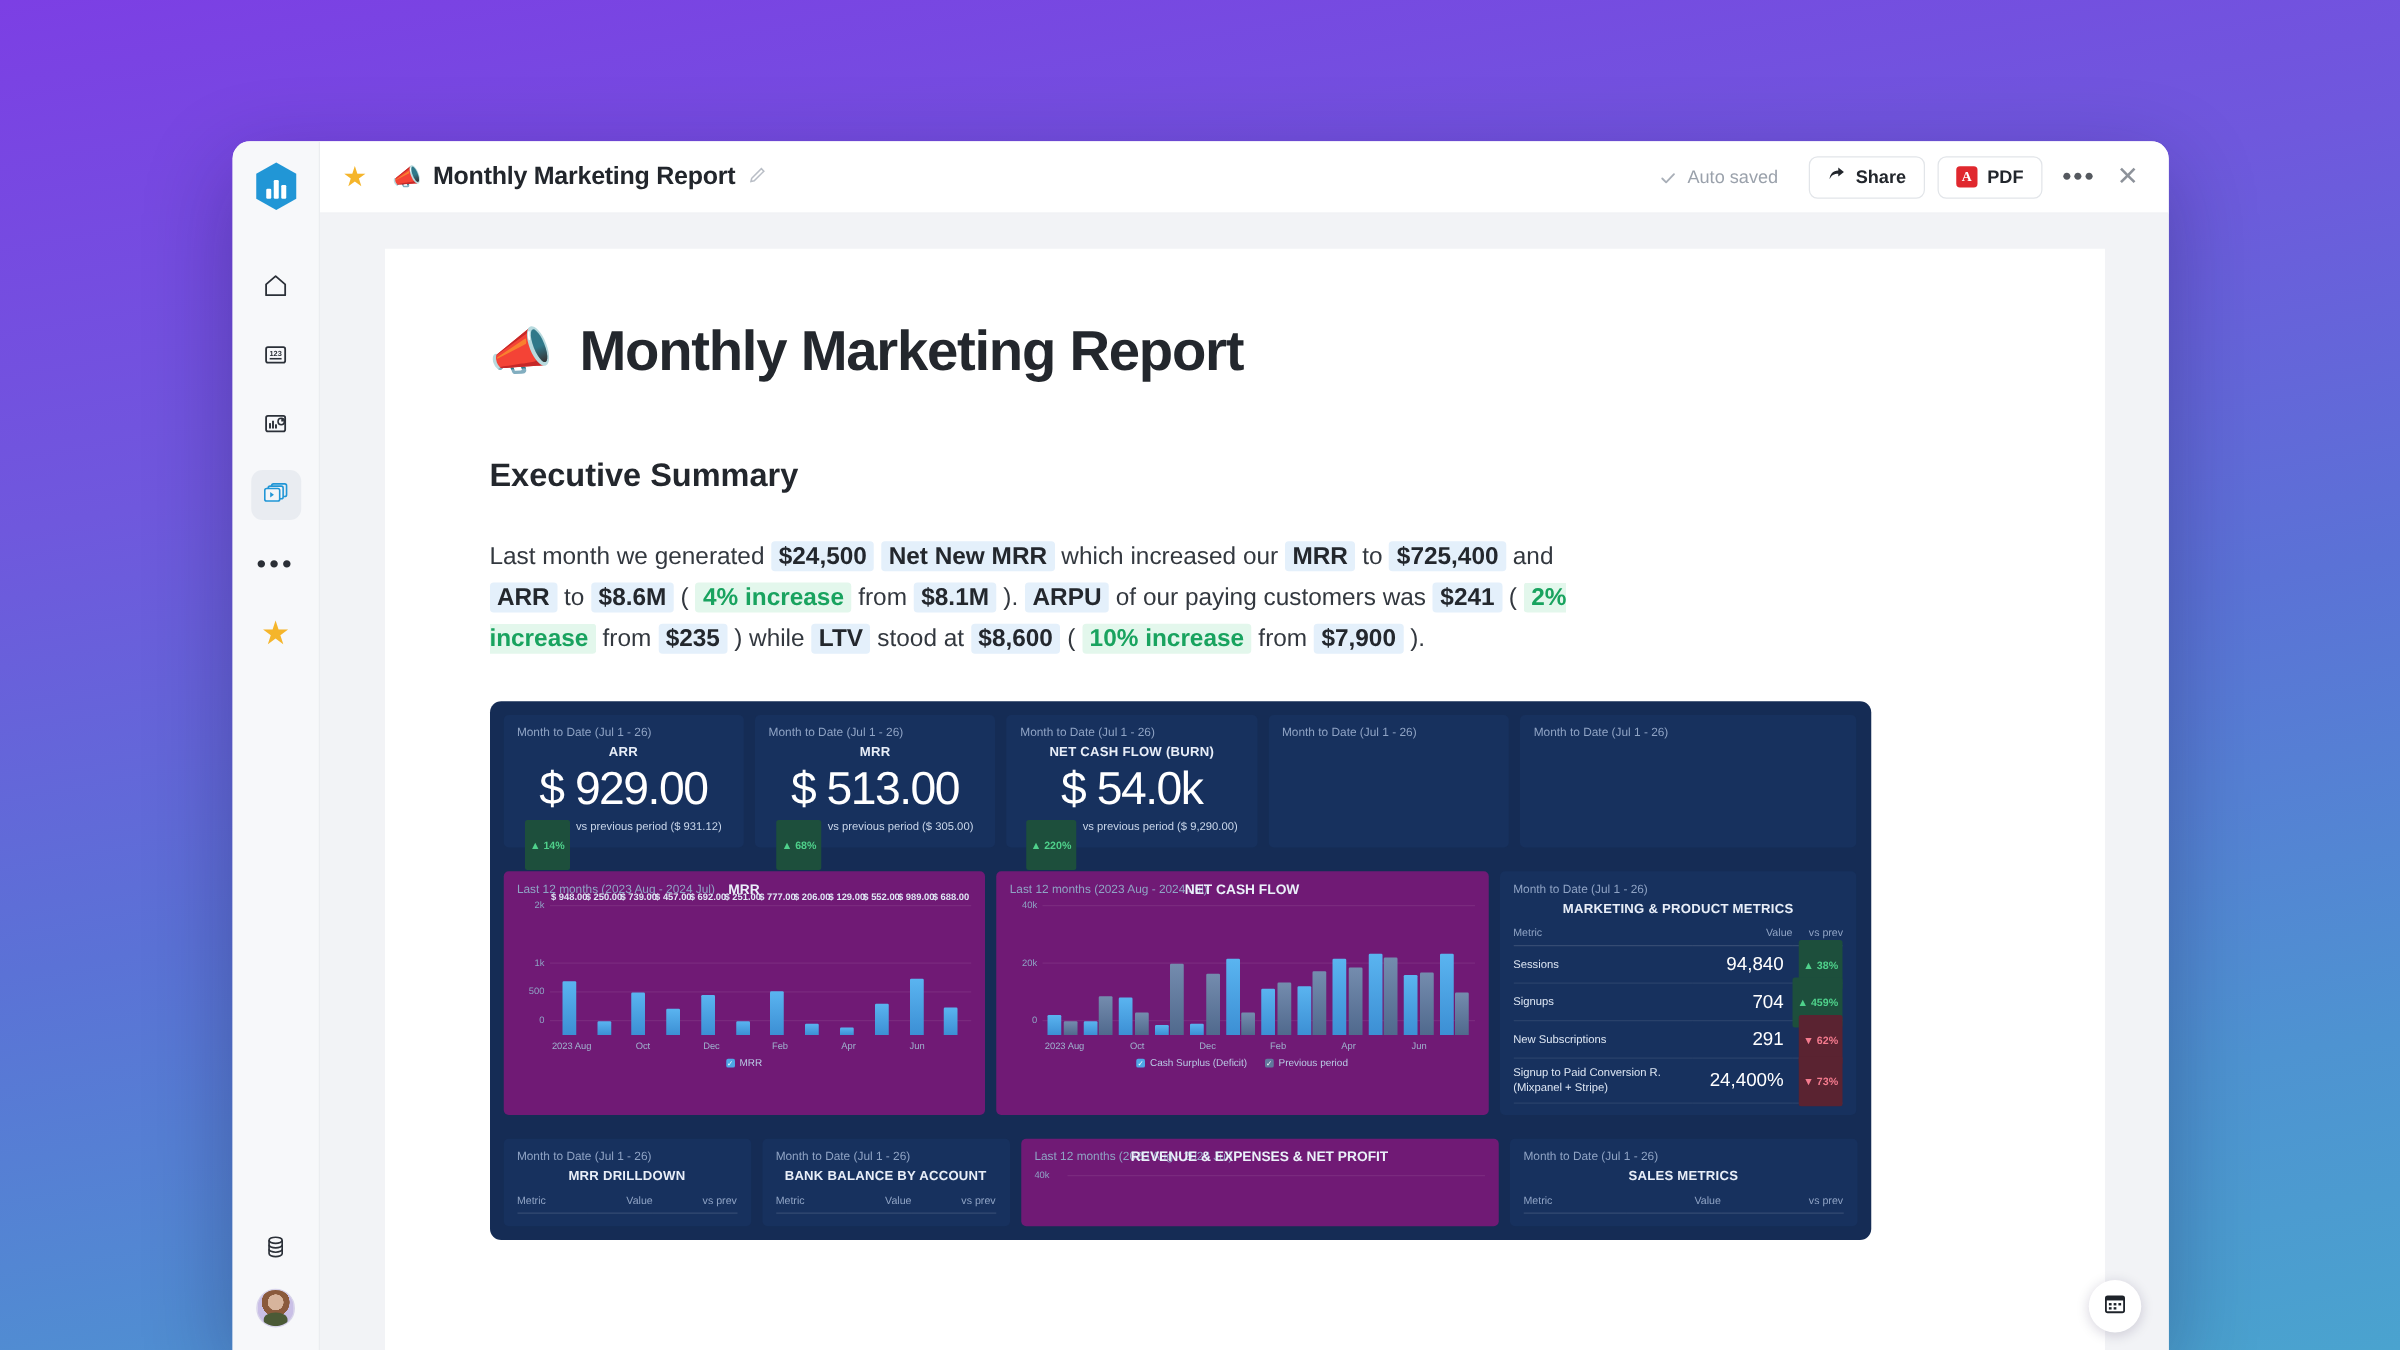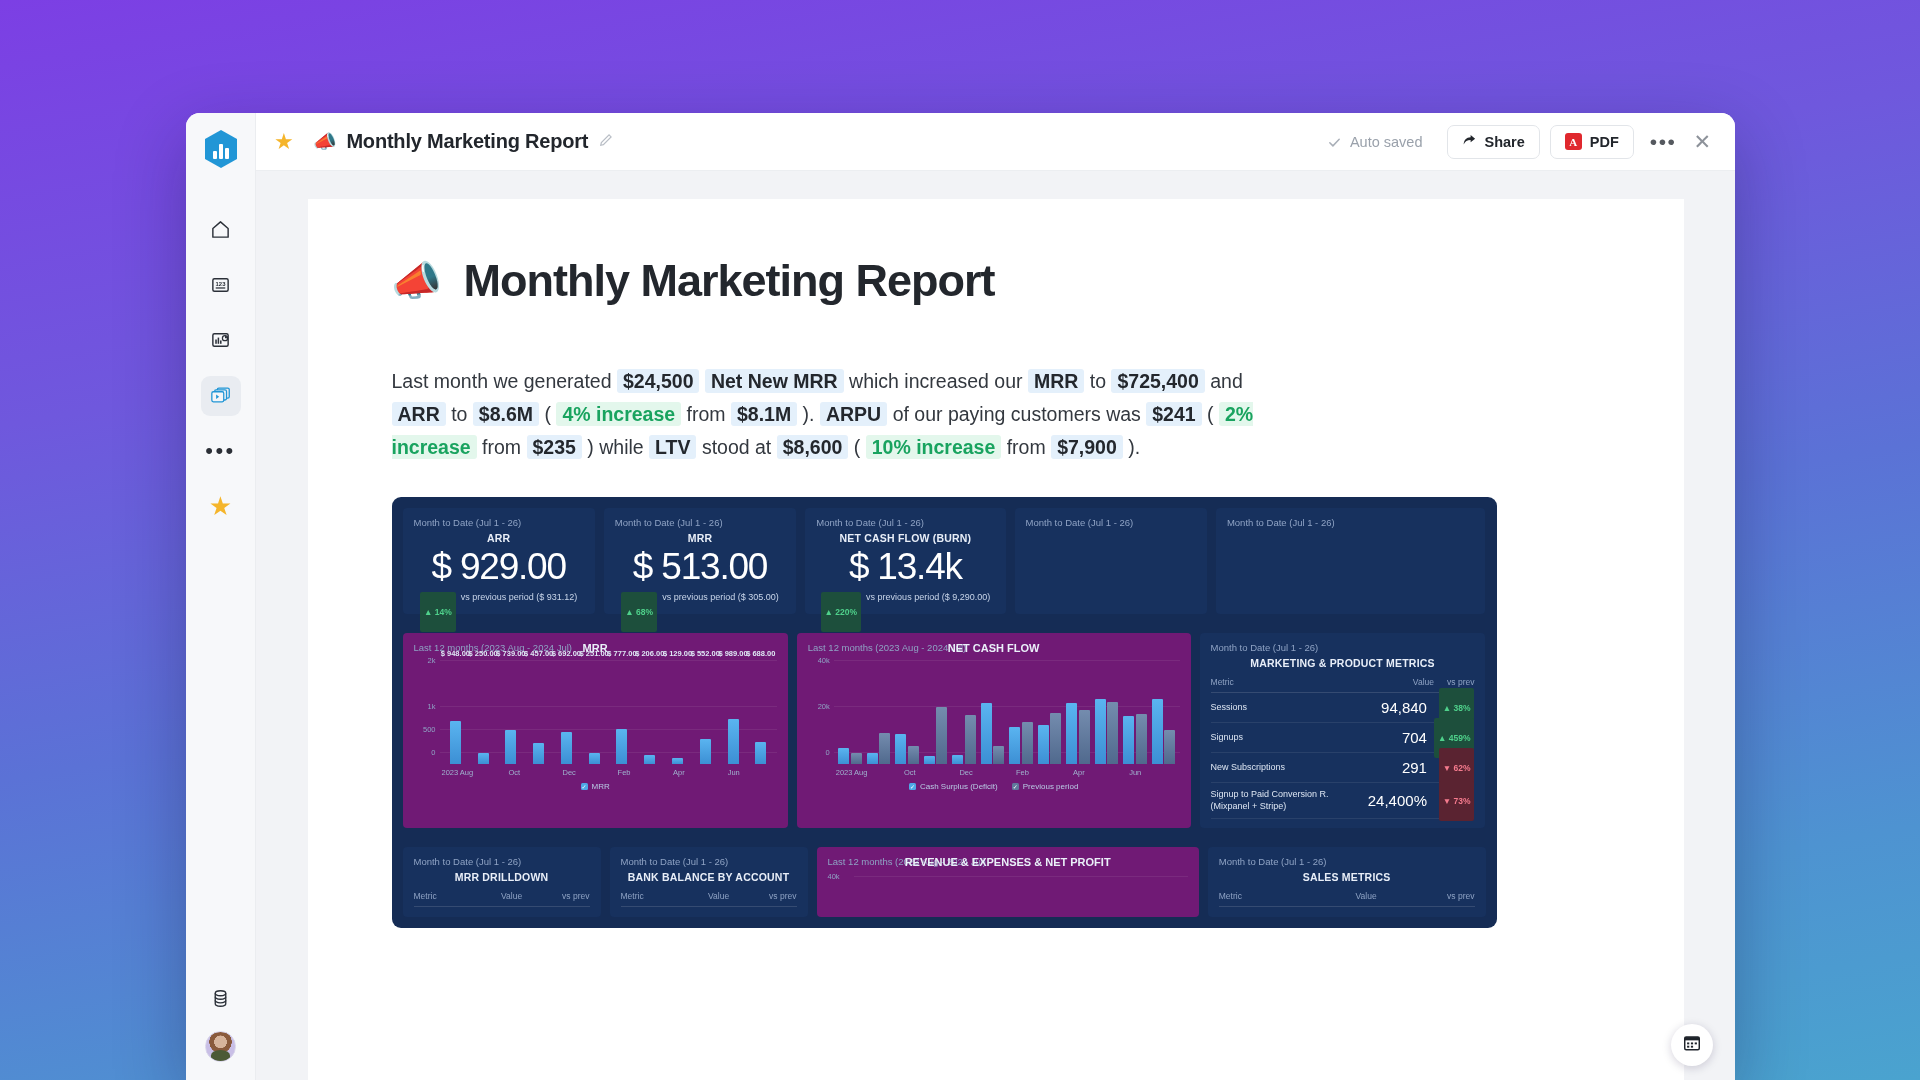--- a/index.html
+++ b/index.html
@@ -286,20 +286,21 @@
     </div>
 
     <div class="canvas">
       <div class="page">
 
         <div class="doc-title">
           <span class="mega">📣</span>
           <span>Monthly Marketing Report</span>
         </div>
 
+        <div class="h2">Executive Summary</div>
 
         <div class="para"><span>Last month we generated </span><span class="chip">$24,500</span> <span class="chip">Net New MRR</span><span> which increased our </span><span class="chip">MRR</span><span> to </span><span class="chip">$725,400</span><span> and </span><span class="chip">ARR</span><span> to </span><span class="chip">$8.6M</span><span> ( </span><span class="chip-g">4% increase</span><span> from </span><span class="chip">$8.1M</span><span> ). </span><span class="chip">ARPU</span><span> of our paying customers was </span><span class="chip">$241</span><span> ( </span><span class="chip-g">2% increase</span><span> from </span><span class="chip">$235</span><span> ) while </span><span class="chip">LTV</span><span> stood at </span><span class="chip">$8,600</span><span> ( </span><span class="chip-g">10% increase</span><span> from </span><span class="chip">$7,900</span><span> ).</span></div>
 
         <div class="dash">
           <div class="drow" id="kpi-row">
   <div class="card" style="flex:128;height:106px;display:flex;flex-direction:column;justify-content:flex-start">
     <div class="card-sub">Month to Date (Jul 1 - 26)</div>
     <div style="flex:1;display:flex;flex-direction:column;justify-content:center">
       <div class="card-title">ARR</div>
       <div class="kpi-val ">$ 929.00</div>
@@ -317,21 +318,21 @@
       <div class="kpi-foot">
         <span class="pill up">▲ 68%</span>
         <span>vs previous period ($ 305.00)</span>
       </div>
     </div>
   </div>
   <div class="card" style="flex:134;height:106px;display:flex;flex-direction:column;justify-content:flex-start">
     <div class="card-sub">Month to Date (Jul 1 - 26)</div>
     <div style="flex:1;display:flex;flex-direction:column;justify-content:center">
       <div class="card-title">NET CASH FLOW (BURN)</div>
-      <div class="kpi-val ">$ 13.4k</div>
+      <div class="kpi-val ">$ 54.0k</div>
       <div class="kpi-foot">
         <span class="pill up">▲ 220%</span>
         <span>vs previous period ($ 9,290.00)</span>
       </div>
     </div>
   </div>
   <div class="card" style="flex:128;height:106px;display:flex;flex-direction:column;justify-content:flex-start">
     <div class="card-sub">Month to Date (Jul 1 - 26)</div>
   </div>
   <div class="card" style="flex:186;height:106px;display:flex;flex-direction:column;justify-content:flex-start">

